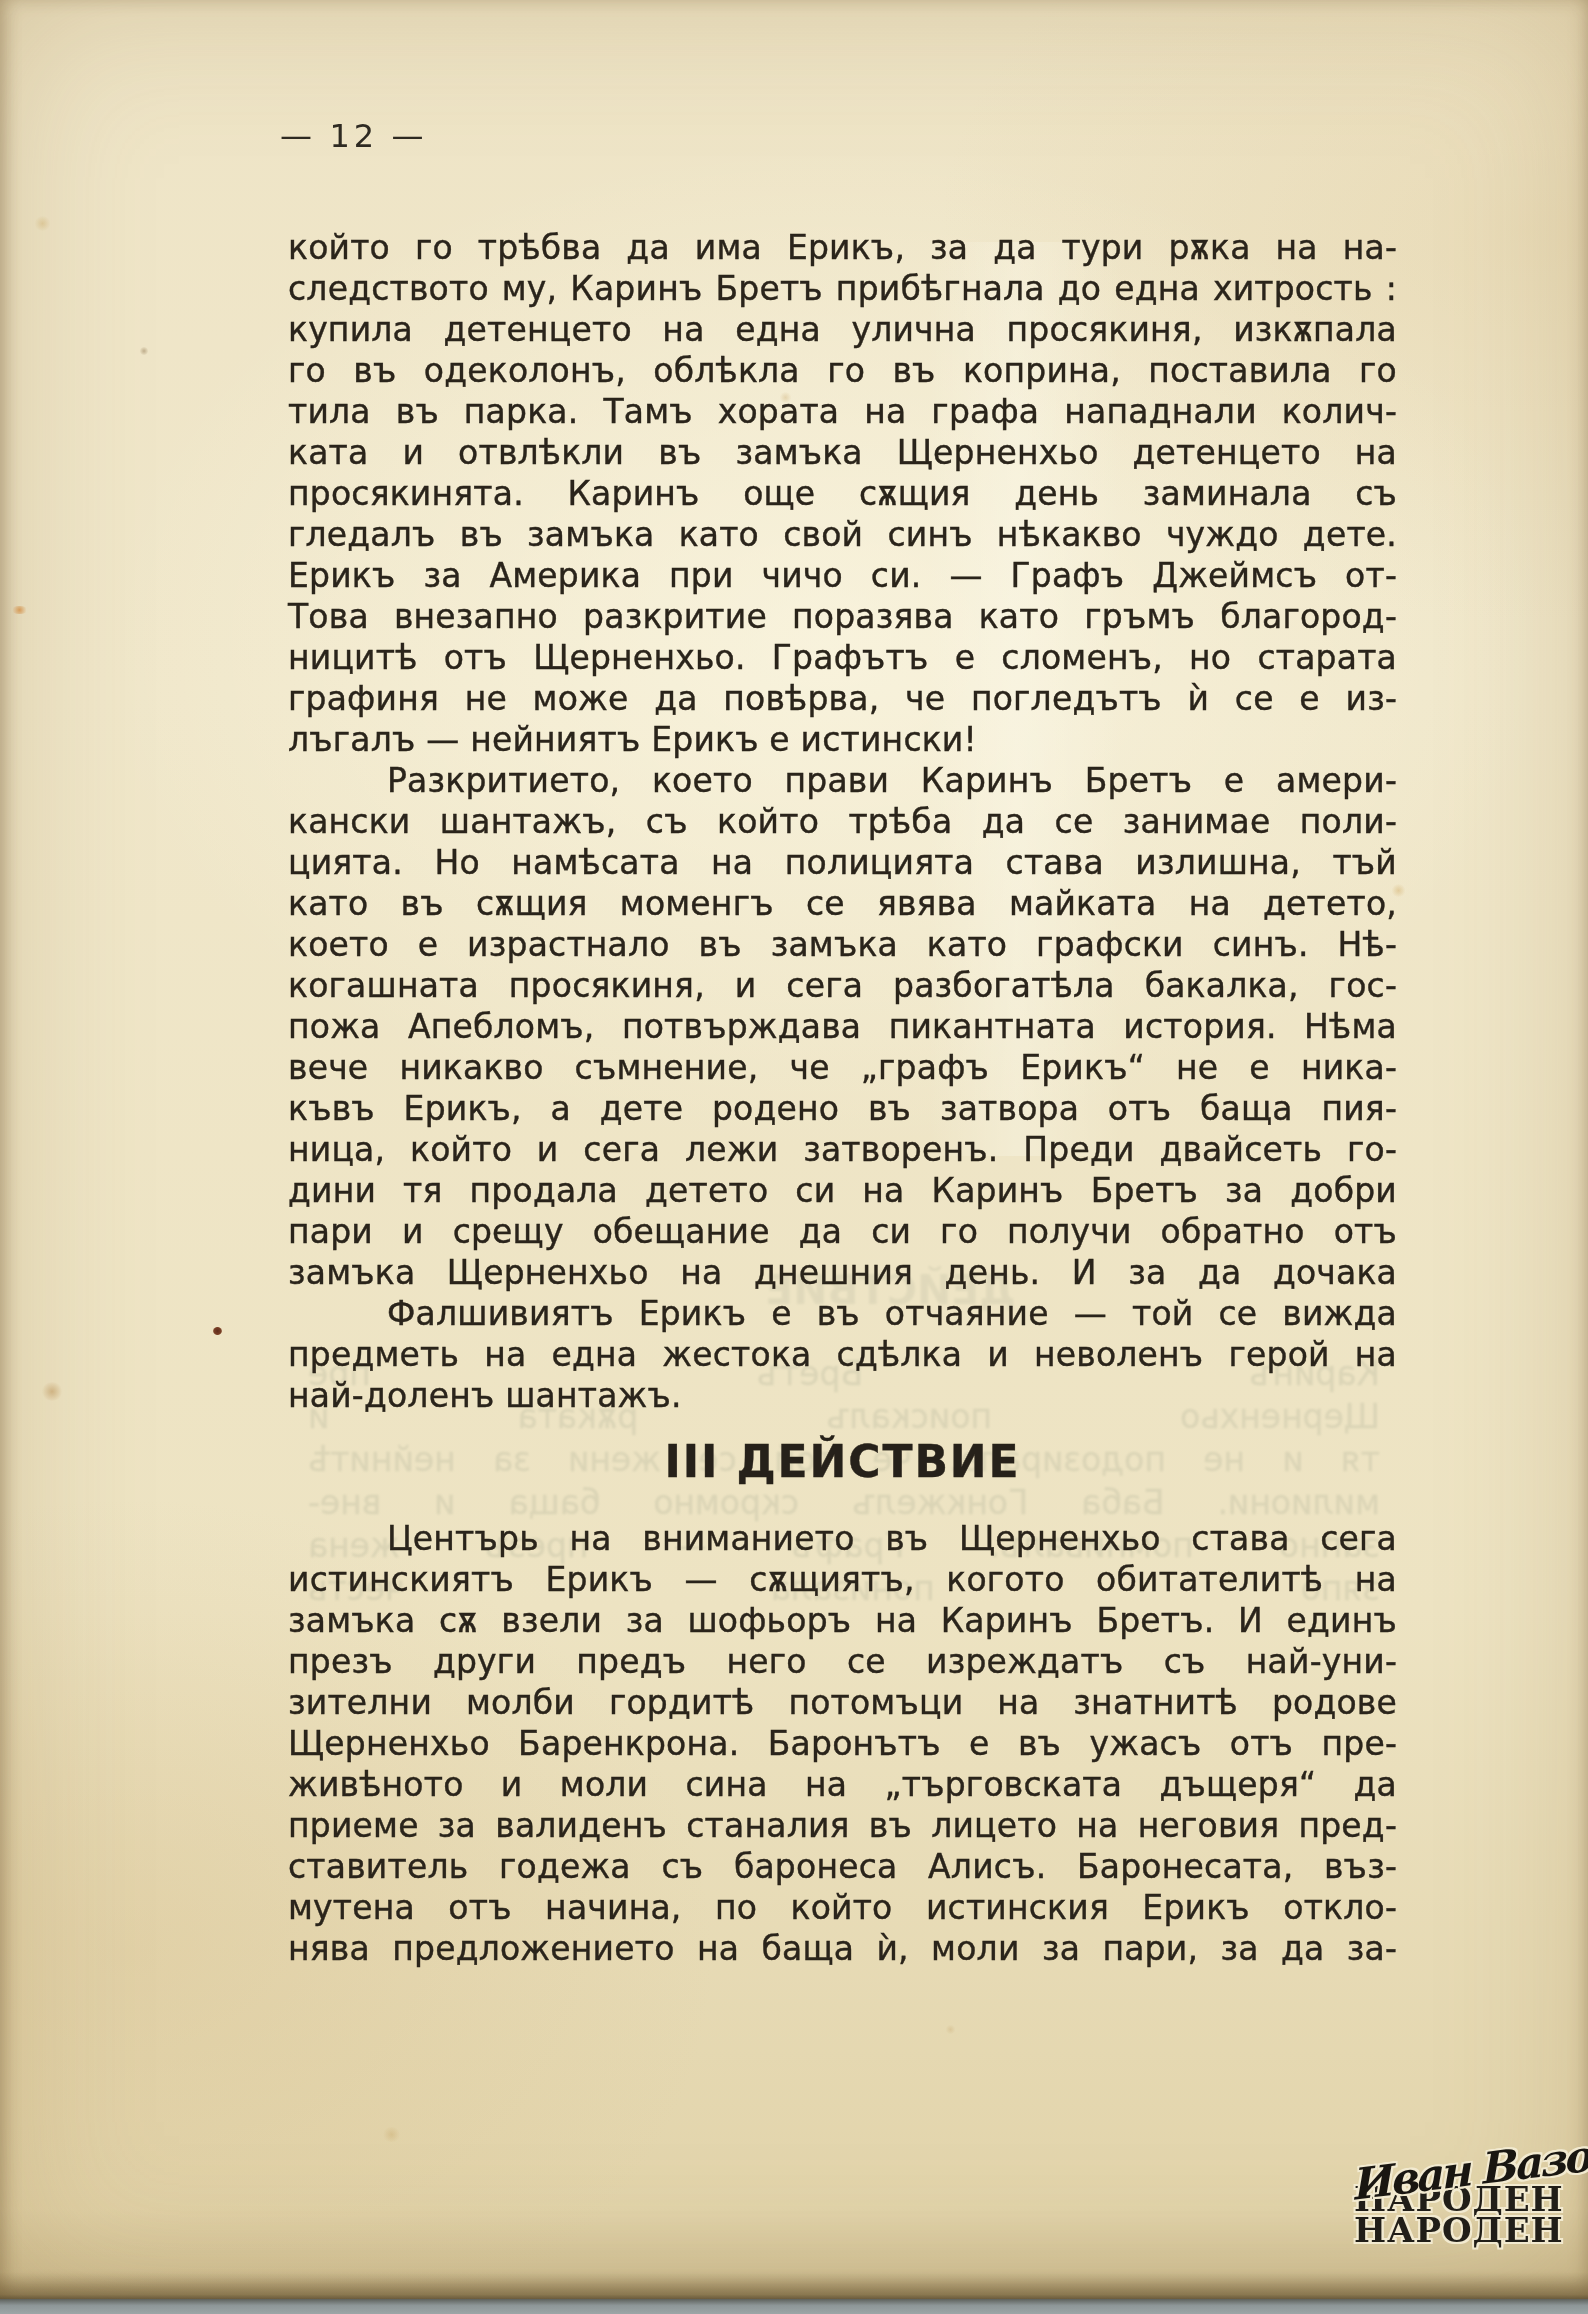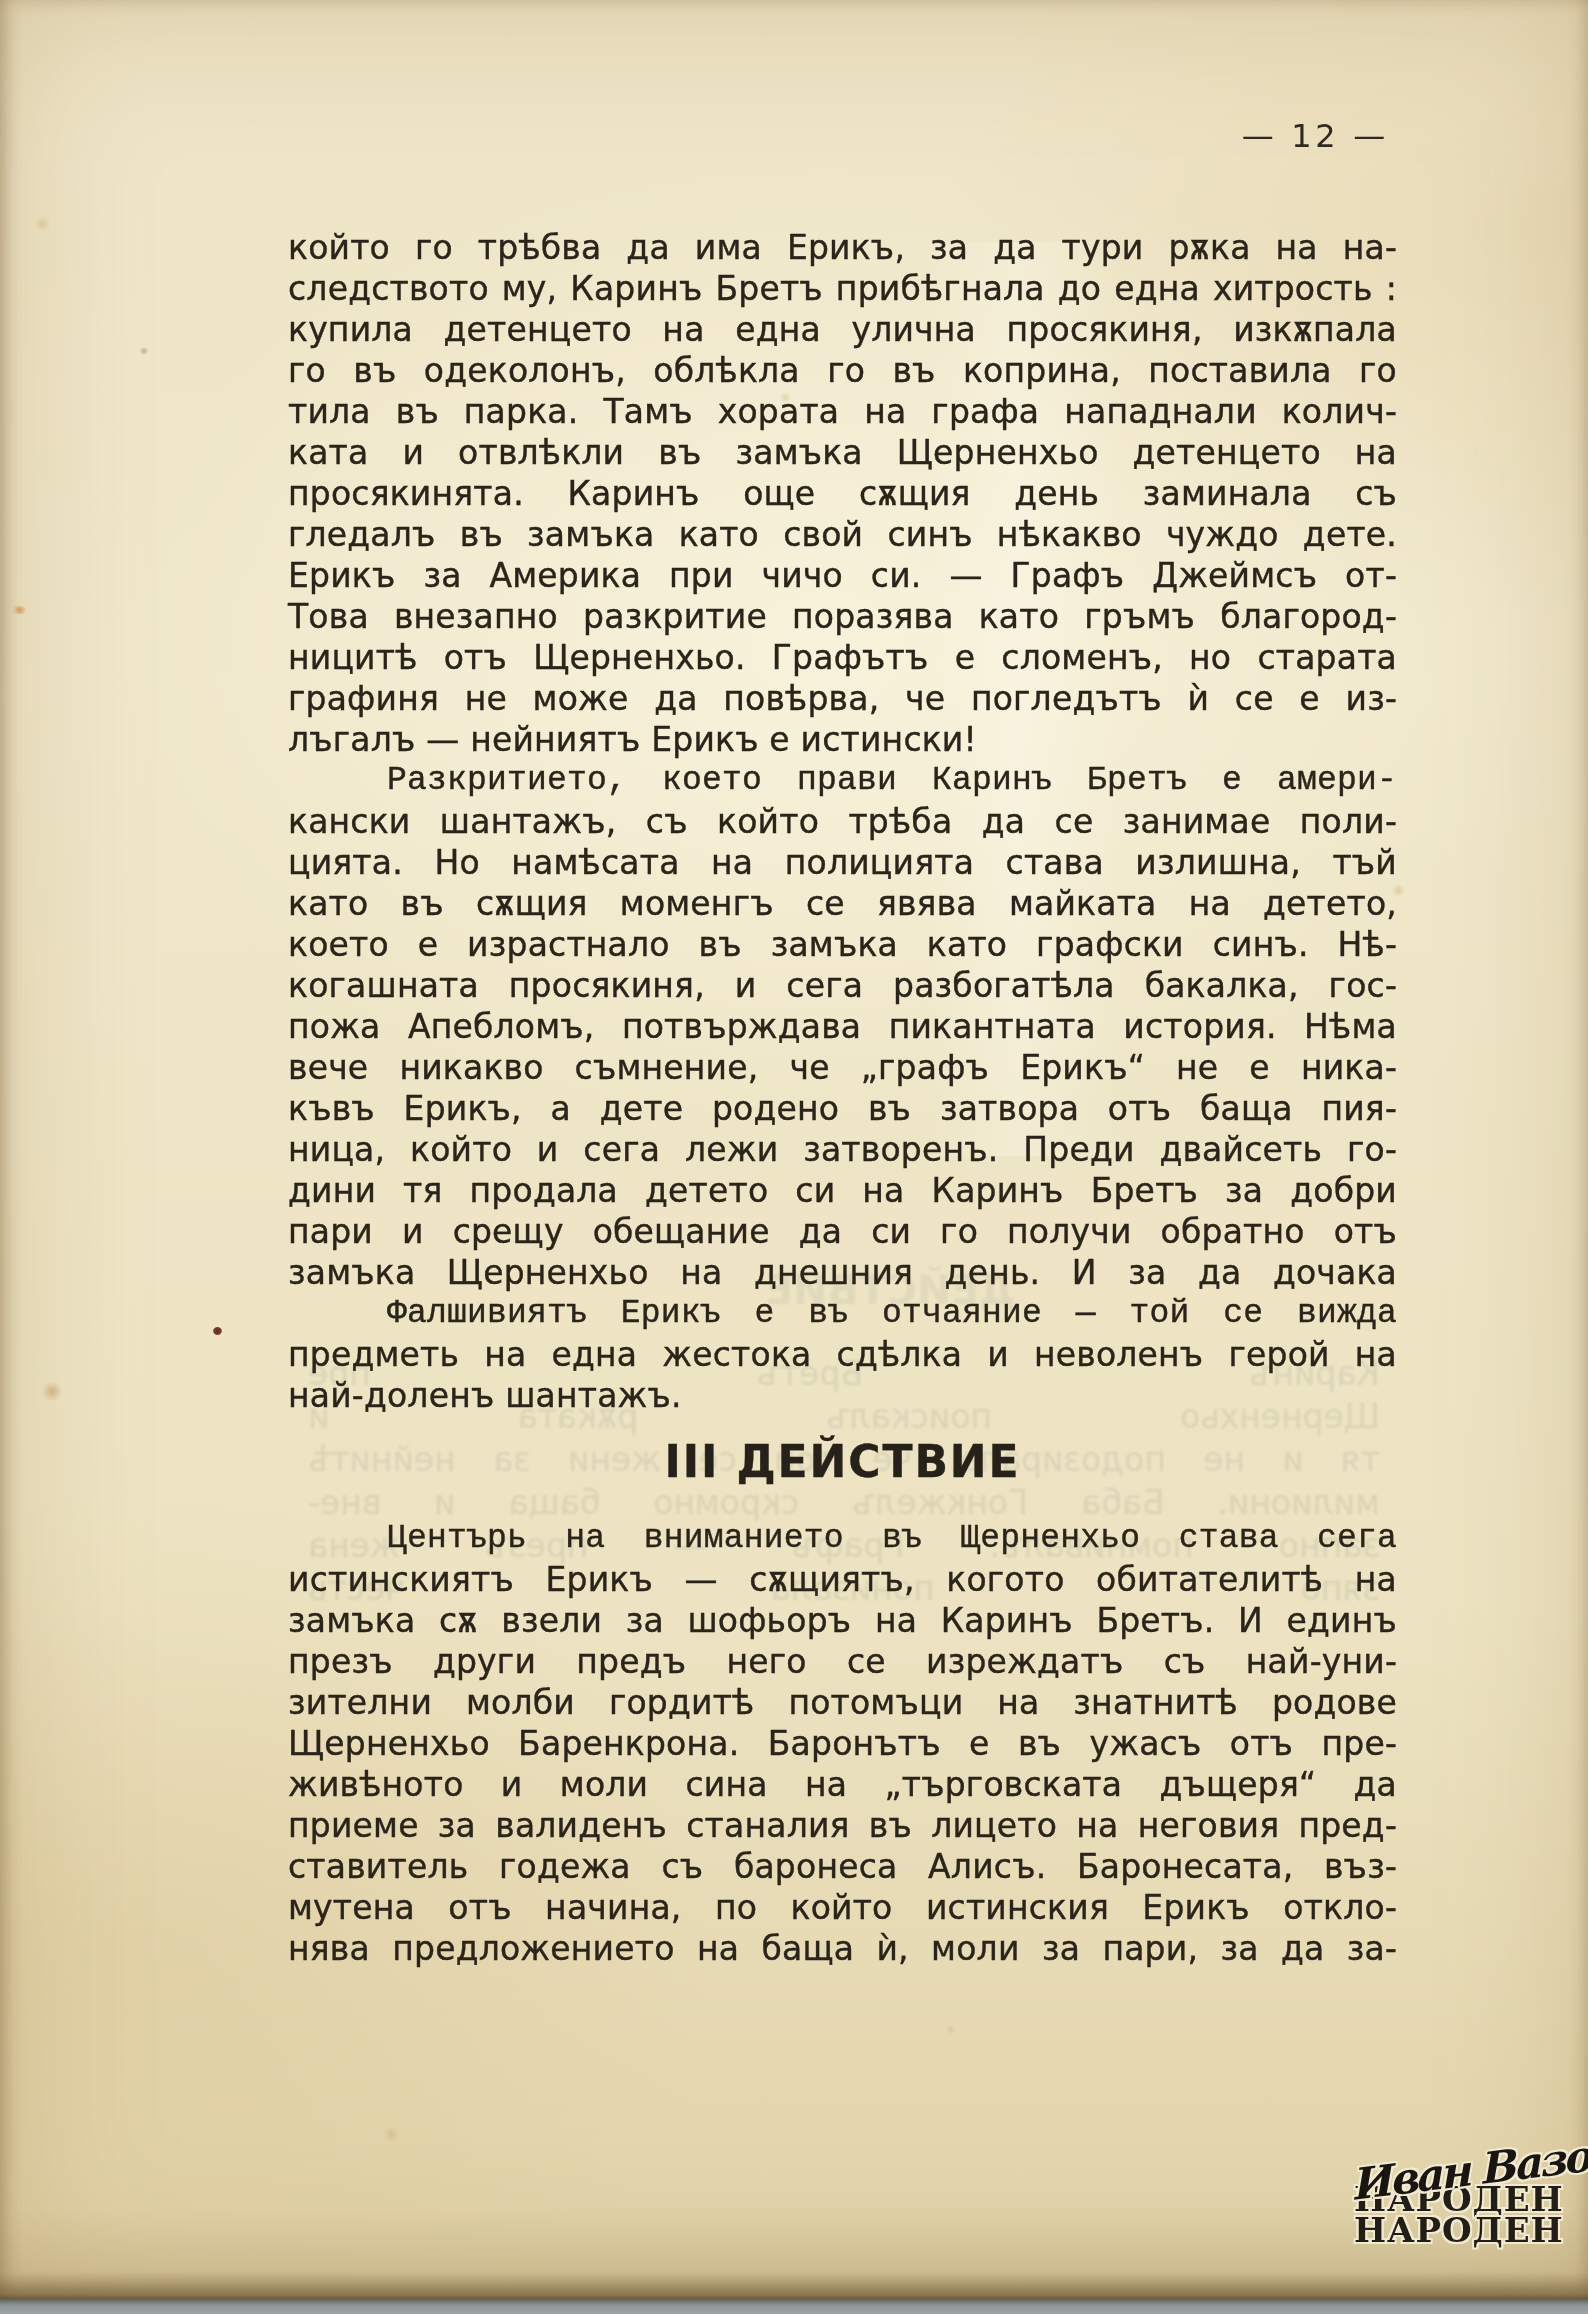--- a/index.html
+++ b/index.html
@@ -37,36 +37,36 @@
     position:absolute;left:0;bottom:0;width:100%;height:16px;
     background:linear-gradient(180deg,#5d615c 0%,#8d9697 40%,#9fa8a9 100%);
   }
 
   
   .stain{position:absolute;border-radius:50%;pointer-events:none;}
 
   
   .page-number{
     position:absolute;left:280px;top:117px;width:1109px;
-    text-align:right;font-size:32px;color:#2e2a22;letter-spacing:3.7px;
+    text-align:left;font-size:32px;color:#2e2a22;letter-spacing:3.7px;
   }
   .text-block{
     position:absolute;left:288px;top:227px;width:1109px;
     font-size:33px;line-height:41px;letter-spacing:0.2px;
     color:#2a241b;
     -webkit-text-stroke:0.4px #2a241b;
   }
   .line{
     text-align:justify;
     -moz-text-align-last:justify;
     text-align-last:justify;
     min-height:41px;
   }
   .line.last{text-align-last:left;-moz-text-align-last:left;}
-  .line.indent{text-indent:99px;font-family:Liberation Mono, monospace;}
+  .line.indent{text-indent:99px;}
   .act-heading{
     text-align:center;font-weight:bold;font-size:44px;line-height:52px;
     letter-spacing:1.9px;margin-top:20px;margin-bottom:30px;color:#26211a;
   }
 
   
   .bleed{
     position:absolute;left:308px;top:1352px;width:1072px;
     transform:scaleX(-1);
     opacity:.15;color:#74816d;

